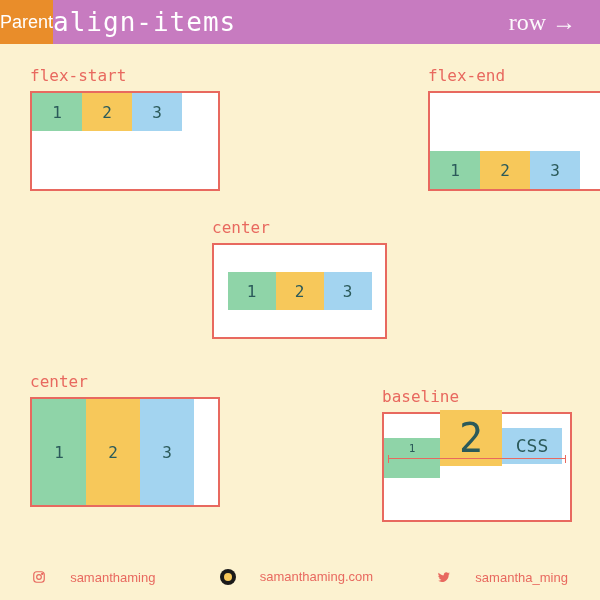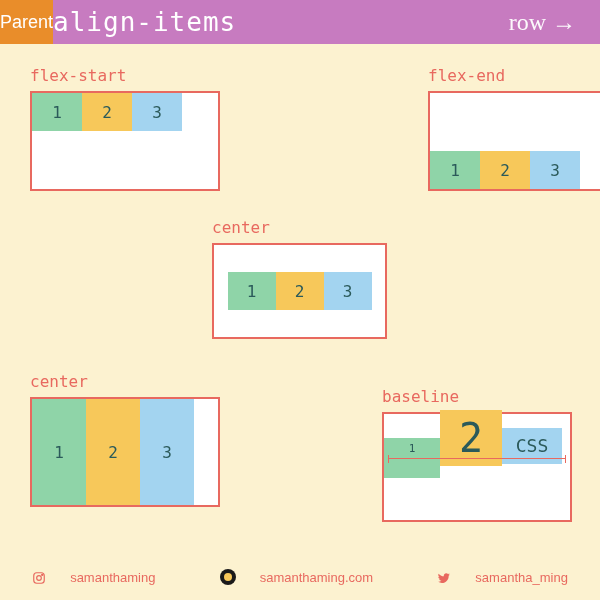--- a/index.html
+++ b/index.html
@@ -115,21 +115,21 @@
 .footer {
   position: absolute;
   bottom: 0; left: 0; right: 0;
   height: 46px;
   display: flex;
   align-items: center;
   justify-content: space-around;
   font-size: 13px;
   font-family: "Segoe UI", sans-serif;
 }
-.footer .social { display: flex; align-items: flex-end; gap: 24px; }
+.footer .social { display: flex; align-items: flex-start; gap: 24px; }
 .ico { width: 14px; height: 14px; display: inline-block; }
 .avatar {
   width: 16px; height: 16px; border-radius: 50%;
   background: #1a1a1a; display:flex; align-items:center; justify-content:center;
 }
 .avatar::after { content:""; width:8px; height:8px; background:#f7c85a; border-radius:50%; }
 </style>
 </head>
 <body>
 

